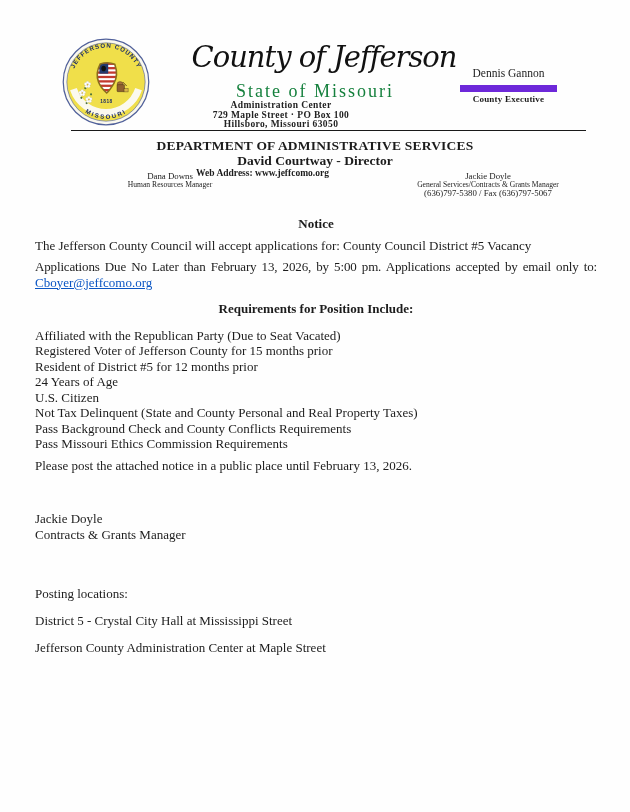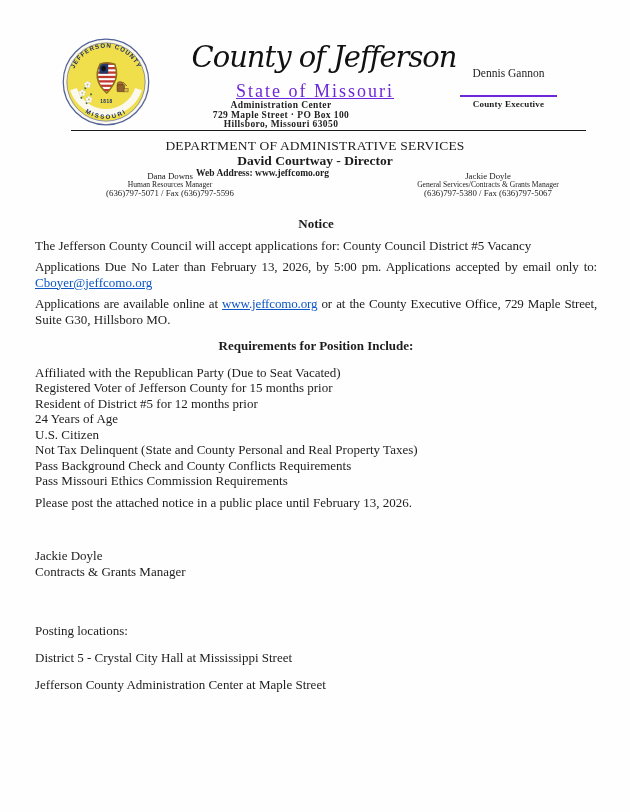--- a/index.html
+++ b/index.html
@@ -12,32 +12,32 @@
   }
   
   .seal { position:absolute; left:62px; top:38px; width:88px; height:88px; }
   .county-script {
     position:absolute; left:9px; top:40px; width:630px; text-align:center;
     font-family:"DejaVu Serif", serif; font-style:italic; font-weight:500;
     font-size:29px; letter-spacing:-1px; color:#111; white-space:nowrap;
   }
   .state-line {
     position:absolute; left:0; top:81px; width:630px; text-align:center;
-    font-size:18px; letter-spacing:2px; color:#6d28d9; white-space:nowrap;text-decoration:underline;
+    font-size:18px; letter-spacing:2px; color:#15803d; white-space:nowrap;
   }
   .addr-block {
     position:absolute; left:0; top:101px; width:562px; text-align:center;
     font-size:9.5px; font-weight:bold; line-height:9.7px; letter-spacing:.4px; color:#222;
   }
   .exec-block { position:absolute; left:460px; top:67px; width:97px; text-align:center; }
-  .exec-name { font-size:11.5px; padding-bottom:16px; border-bottom:2px solid #6d28d9; }
+  .exec-name { font-size:11.5px; padding-bottom:6px; border-bottom:7px solid #6d28d9; }
   .exec-title { font-size:9px; font-weight:bold; padding-top:2px; letter-spacing:.2px; }
   .head-rule { position:absolute; left:71px; top:130px; width:515px; border-top:1.6px solid #1a1a1a; }
   .dept-line { position:absolute; left:0; top:138px; width:630px; text-align:center;
-    font-size:13.5px; font-weight:normal; letter-spacing:.2px; }
+    font-size:13.5px; font-weight:bold; letter-spacing:.2px; }
   .director-line { position:absolute; left:0; top:153px; width:630px; text-align:center;
     font-size:13.5px; font-weight:bold; }
   .web-line { position:absolute; left:0; top:168px; width:525px; text-align:center;
     font-size:9.5px; font-weight:bold; }
   .contact { position:absolute; top:172px; width:220px; text-align:center; color:#222; }
   .contact.left { left:60px; } .contact.right { left:378px; }
   .contact .c-name  { font-size:8.8px; line-height:9.2px; }
   .contact .c-title { font-size:7.6px; line-height:8px; }
   .contact .c-phone { font-size:8.8px; line-height:9.6px; }
   
@@ -143,41 +143,36 @@
     <div class="exec-name">Dennis Gannon</div>
     <div class="exec-title">County Executive</div>
   </div>
   <div class="head-rule"></div>
   <div class="dept-line">DEPARTMENT OF ADMINISTRATIVE SERVICES</div>
   <div class="director-line">David Courtway - Director</div>
   <div class="web-line">Web Address: www.jeffcomo.org</div>
   <div class="contact left">
     <div class="c-name">Dana Downs</div>
     <div class="c-title">Human Resources Manager</div>
-    <div class="c-phone">(636)797-5071 / Fax (636)797-5596</div>
   </div>
   <div class="contact right">
     <div class="c-name">Jackie Doyle</div>
     <div class="c-title">General Services/Contracts &amp; Grants Manager</div>
     <div class="c-phone">(636)797-5380 / Fax (636)797-5067</div>
   </div>
 
   <div class="doc-body">
     <div class="center-bold">Notice</div>
     <div class="intro">The Jefferson County Council will accept applications for: County Council District #5 Vacancy</div>
 
     <div class="para">
       <div class="line-justify">Applications Due No Later than February 13, 2026, by 5:00 pm. Applications accepted by email only to:</div>
       <div><a class="link">Cboyer@jeffcomo.org</a></div>
     </div>
 
-    <div class="para">
-      <div class="line-justify"><span>Applications are available online at</span> <a class="link">www.jeffcomo.org</a> <span>or at the County Executive Office, 729 Maple Street,</span></div>
-      <div>Suite G30, Hillsboro MO.</div>
-    </div>
 
     <div class="center-bold req-heading">Requirements for Position Include:</div>
     <div class="req-list">
       <div>Affiliated with the Republican Party (Due to Seat Vacated)</div>
       <div>Registered Voter of Jefferson County for 15 months prior</div>
       <div>Resident of District #5 for 12 months prior</div>
       <div>24 Years of Age</div>
       <div>U.S. Citizen</div>
       <div>Not Tax Delinquent (State and County Personal and Real Property Taxes)</div>
       <div>Pass Background Check and County Conflicts Requirements</div>

